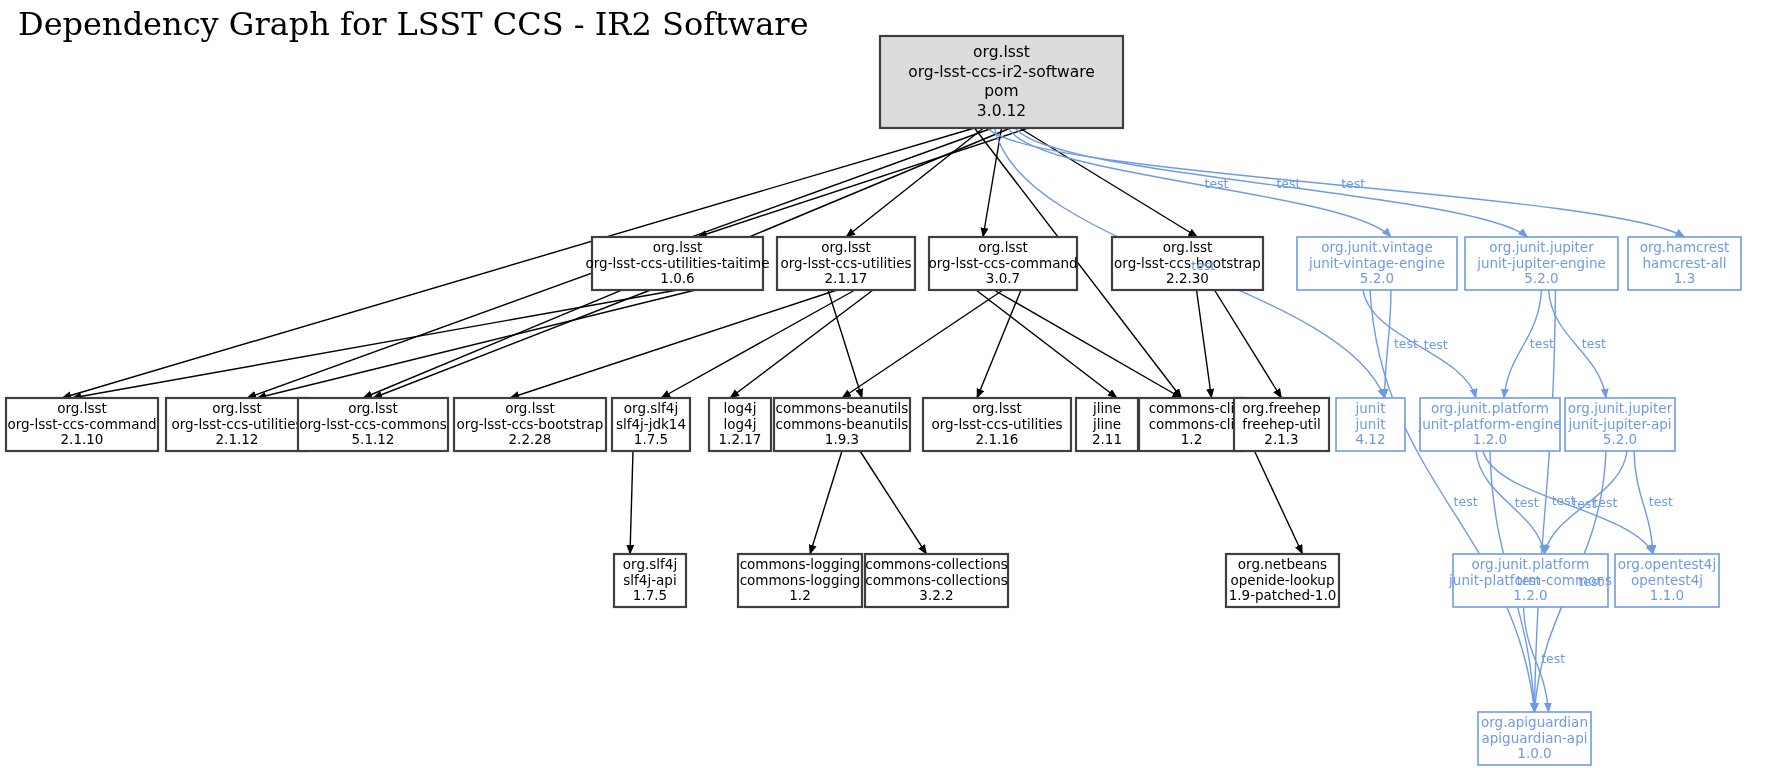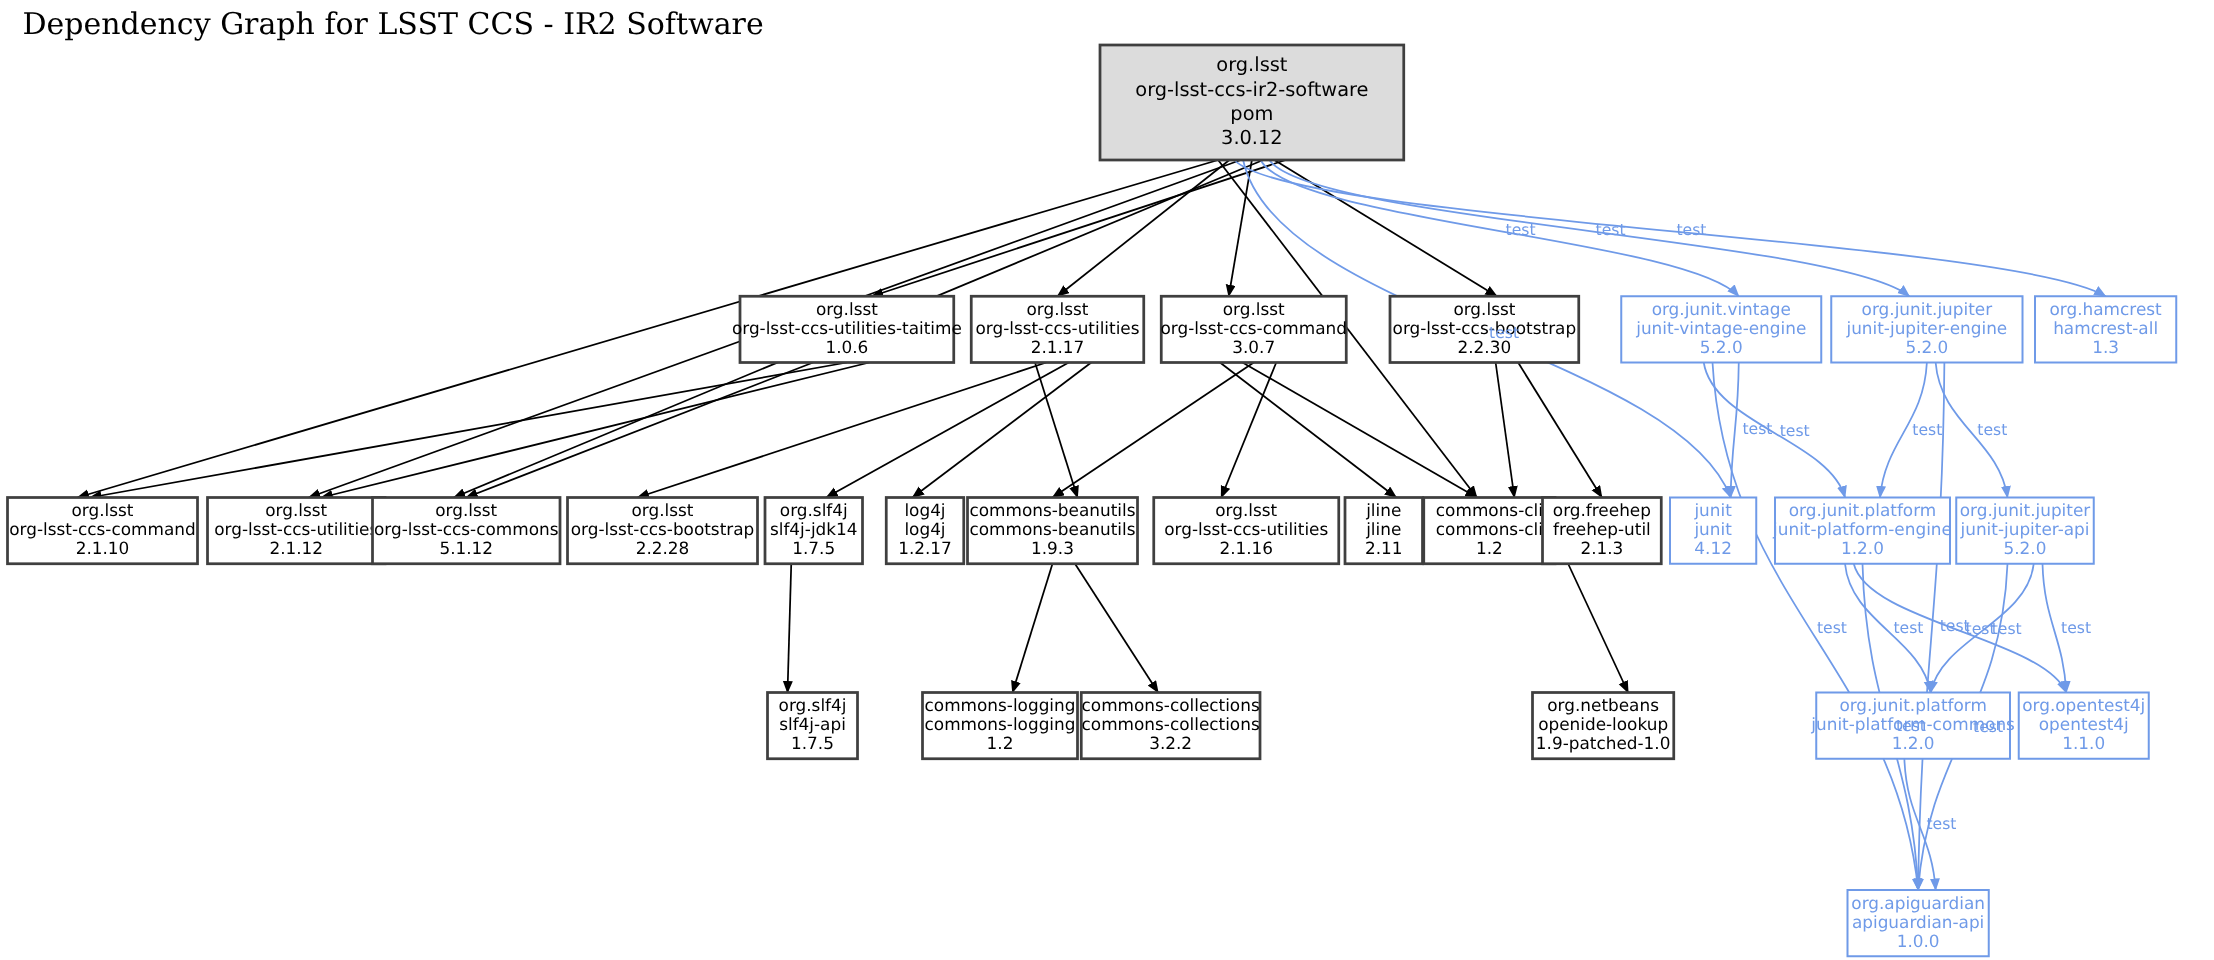--- a/index.html
+++ b/index.html
@@ -1,18 +1,18 @@
 <!DOCTYPE html>
 <html><head>
 <meta charset="utf-8">
 <style>
   html,body{margin:0;padding:0;background:#ffffff;}
   body{width:1771px;height:768px;overflow:hidden;font-family:"DejaVu Sans",sans-serif;}
   #stage{position:relative;width:1771px;height:768px;background:#fff;}
-  #title{position:absolute;left:18px;top:5px;font-family:"DejaVu Serif",serif;font-size:24px;color:#000;white-space:nowrap;}
+  #title{position:absolute;left:18px;top:5px;font-family:"DejaVu Serif",serif;font-size:32px;color:#000;white-space:nowrap;}
   svg#graph{position:absolute;left:0;top:0;width:1771px;height:768px;}
   .nodebox{fill:#ffffff;stroke:#3f3f3f;stroke-width:2.2;}
   .nodebox.root{fill:#dcdcdc;stroke:#3f3f3f;stroke-width:2.2;}
   .nodebox.test{fill:#ffffff;stroke:#6f9ae8;stroke-width:1.6;}
   .nlabel{font-family:"DejaVu Sans",sans-serif;font-size:13.5px;fill:#000000;text-anchor:middle;dominant-baseline:middle;}
   .nlabel.root{font-size:15.5px;}
   .nlabel.test{fill:#6f9ae8;}
   .edge{fill:none;stroke:#000000;stroke-width:1.4;}
   .edge.test{stroke:#6f9ae8;stroke-width:1.4;}
   .elabel{font-family:"DejaVu Sans",sans-serif;font-size:12.5px;fill:#6f9ae8;text-anchor:start;dominant-baseline:middle;}

